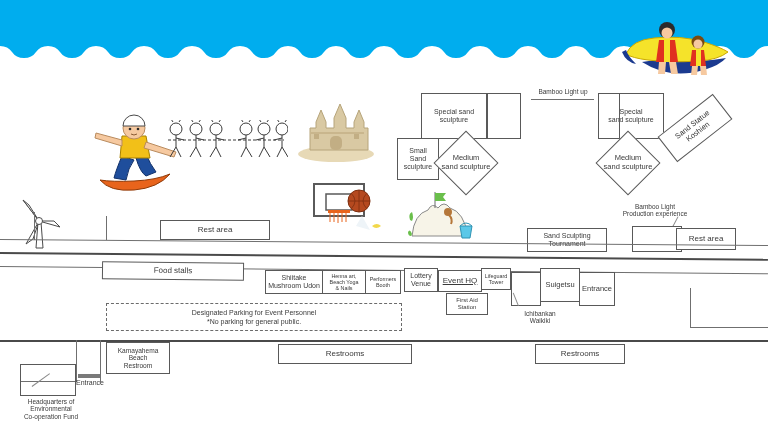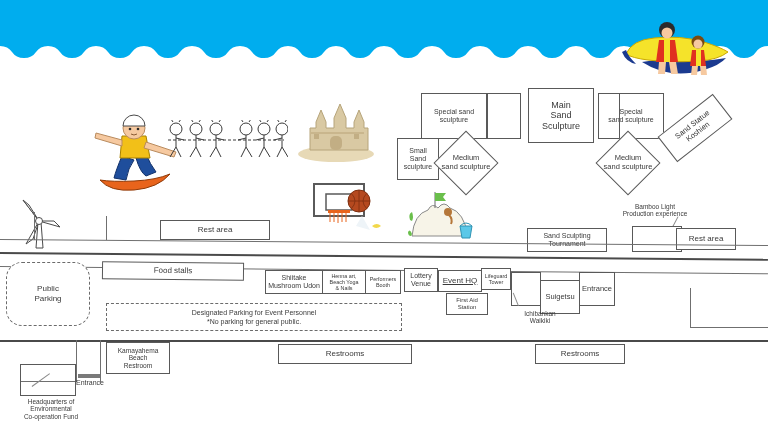--- a/index.html
+++ b/index.html
@@ -252,23 +252,20 @@
       <path d="M4 44 q-2 -6 -4 -2 q0 4 3 4" fill="#6abf4b"></path>
       <path d="M2 30 q-2 -6 2 -8 q2 5 0 9" fill="#6abf4b"></path>
     </svg>
   </div>
 
   <div class="label" style="left:528px;top:88px;width:70px;">Bamboo Light up</div>
   <div class="hline" style="left:531px;top:99px;width:63px;"></div>
 
   <div class="box" style="left:421px;top:93px;width:66px;height:46px;">Special sand sculpture</div>
   <div class="box nb" style="left:487px;top:93px;width:34px;height:46px;border:1px solid #595959;"></div>
-  <div class="box" style="left:528px;top:88px;width:66px;height:55px;font-size:9px;white-space:pre-line;">Main
-Sand
-Sculpture</div>
   <div class="box" style="left:598px;top:93px;width:66px;height:46px;white-space:pre-line;">Special
 sand sculpture</div>
   <div class="box nb" style="left:598px;top:93px;width:22px;height:46px;border:1px solid #595959;background:transparent;"></div>
 
   <div class="rot" style="left:660px;top:112px;width:70px;height:32px;transform:rotate(-38deg);">Sand Statue
 Koshien</div>
 
   <div class="box" style="left:397px;top:138px;width:42px;height:42px;white-space:pre-line;">Small
 Sand
 sculpture</div>
@@ -312,32 +309,30 @@
 
   <div class="box" style="left:404px;top:268px;width:34px;height:24px;white-space:pre-line;">Lottery
 Venue</div>
   <div class="box" style="left:438px;top:270px;width:44px;height:22px;font-size:8px;text-decoration:underline;">Event HQ</div>
   <div class="box" style="left:481px;top:268px;width:30px;height:22px;font-size:5.4px;white-space:pre-line;">Lifeguard
 Tower</div>
   <div class="box" style="left:446px;top:293px;width:42px;height:22px;font-size:6px;white-space:pre-line;">First Aid
 Station</div>
 
   <div class="box" style="left:511px;top:272px;width:30px;height:34px;"></div>
-  <div class="box" style="left:540px;top:280px;width:40px;height:34px;font-size:7.5px;">Suigetsu</div>
+  <div class="box" style="left:540px;top:268px;width:40px;height:34px;font-size:7.5px;">Suigetsu</div>
   <div class="box" style="left:579px;top:272px;width:36px;height:34px;font-size:7.5px;">Entrance</div>
 
   <div class="label" style="left:512px;top:310px;width:56px;">Ichibankan
 Waikiki</div>
   <div class="leader" style="left:518px;top:306px;width:14px;transform:rotate(-112deg);"></div>
 
   <div class="vline" style="left:690px;top:288px;height:40px;"></div>
   <div class="hline" style="left:690px;top:327px;width:78px;"></div>
 
-  <div class="pd" style="left:6px;top:262px;width:84px;height:64px;white-space:pre-line;">Public
-Parking</div>
 
   <div class="dashbox" style="left:106px;top:303px;width:296px;height:28px;white-space:pre-line;">Designated Parking for Event Personnel
 *No parking for general public.</div>
 
   <div class="hline thick" style="left:0px;top:340px;width:768px;"></div>
 
   <div class="box" style="left:106px;top:342px;width:64px;height:32px;white-space:pre-line;font-size:6.6px;">Kamayahema
 Beach
 Restroom</div>
   <div class="box" style="left:278px;top:344px;width:134px;height:20px;font-size:8px;">Restrooms</div>

